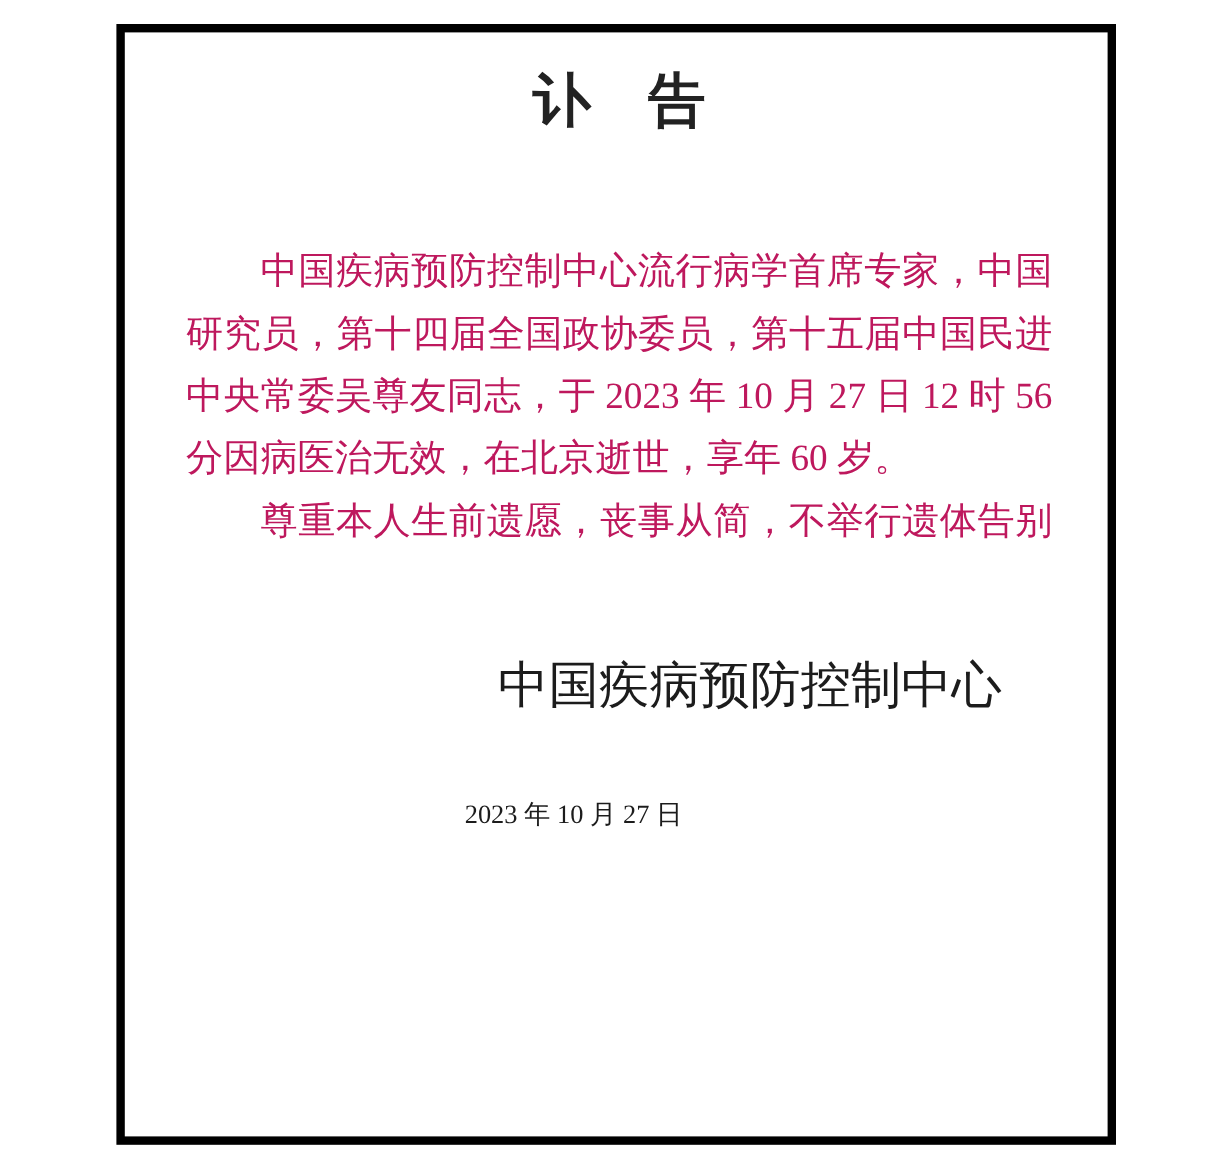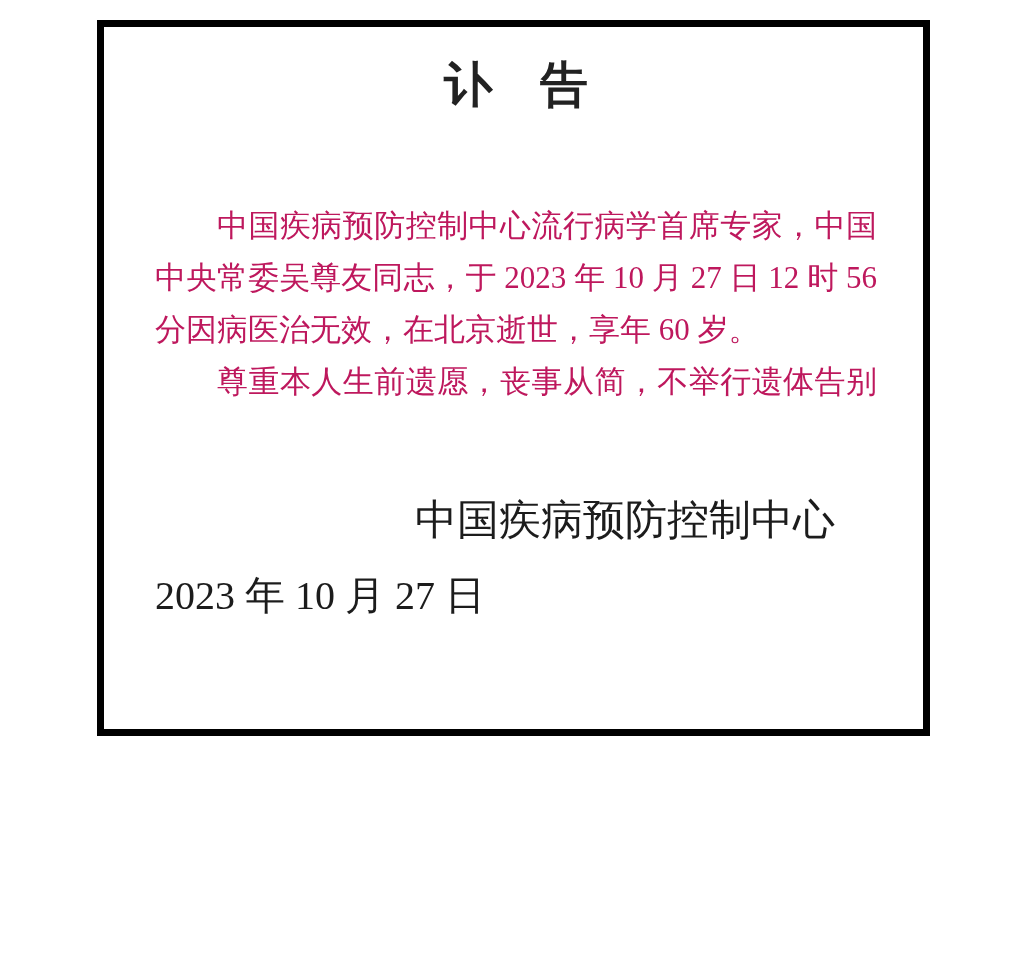--- a/index.html
+++ b/index.html
@@ -13,21 +13,21 @@
     position: relative;
     font-family: "Liberation Serif", "DejaVu Serif", serif;
     color: #1c1c1c;
     overflow: hidden;
   }
   .notice-frame {
     position: absolute;
     left: 97px;
     top: 20px;
     width: 833px;
-    height: 716px;
+    height: 934px;
     box-sizing: border-box;
     border: 7px solid #000000;
     background: #ffffff;
     padding: 0 46px 0 51px;
   }
   .notice-title {
     margin-top: 33px;
     text-align: center;
     font-family: "DejaVu Sans", "Liberation Sans", sans-serif;
     font-weight: 700;
@@ -55,39 +55,40 @@
   }
   .signature-line {
     margin-top: 86px;
     font-size: 42px;
     line-height: 52px;
     text-align: right;
     padding-right: 42px;
     white-space: nowrap;
   }
   .date-line {
-    margin-top: 24px;
-    font-size: 40px;
+    margin-top: 55px;
+    font-size: 22px;
     line-height: 52px;
-    text-align: left;
+    text-align: center;
     padding-right: 76px;
     white-space: nowrap;
   }
 </style>
 </head>
 <body>
 
 <div class="notice-frame">
 
   <div class="notice-title">讣　告</div>
 
   <div class="notice-body">
 
     <div>
       <div class="text-line indent">中国疾病预防控制中心流行病学首席专家，中国</div>
+      <div class="text-line">研究员，第十四届全国政协委员，第十五届中国民进</div>
       <div class="text-line">中央常委吴尊友同志，于 2023 年 10 月 27 日 12 时 56</div>
       <div class="text-line no-stretch">分因病医治无效，在北京逝世，享年 60 岁。</div>
     </div>
 
     <div>
       <div class="text-line indent">尊重本人生前遗愿，丧事从简，不举行遗体告别</div>
     </div>
 
     <div class="signature-line">中国疾病预防控制中心</div>
 

